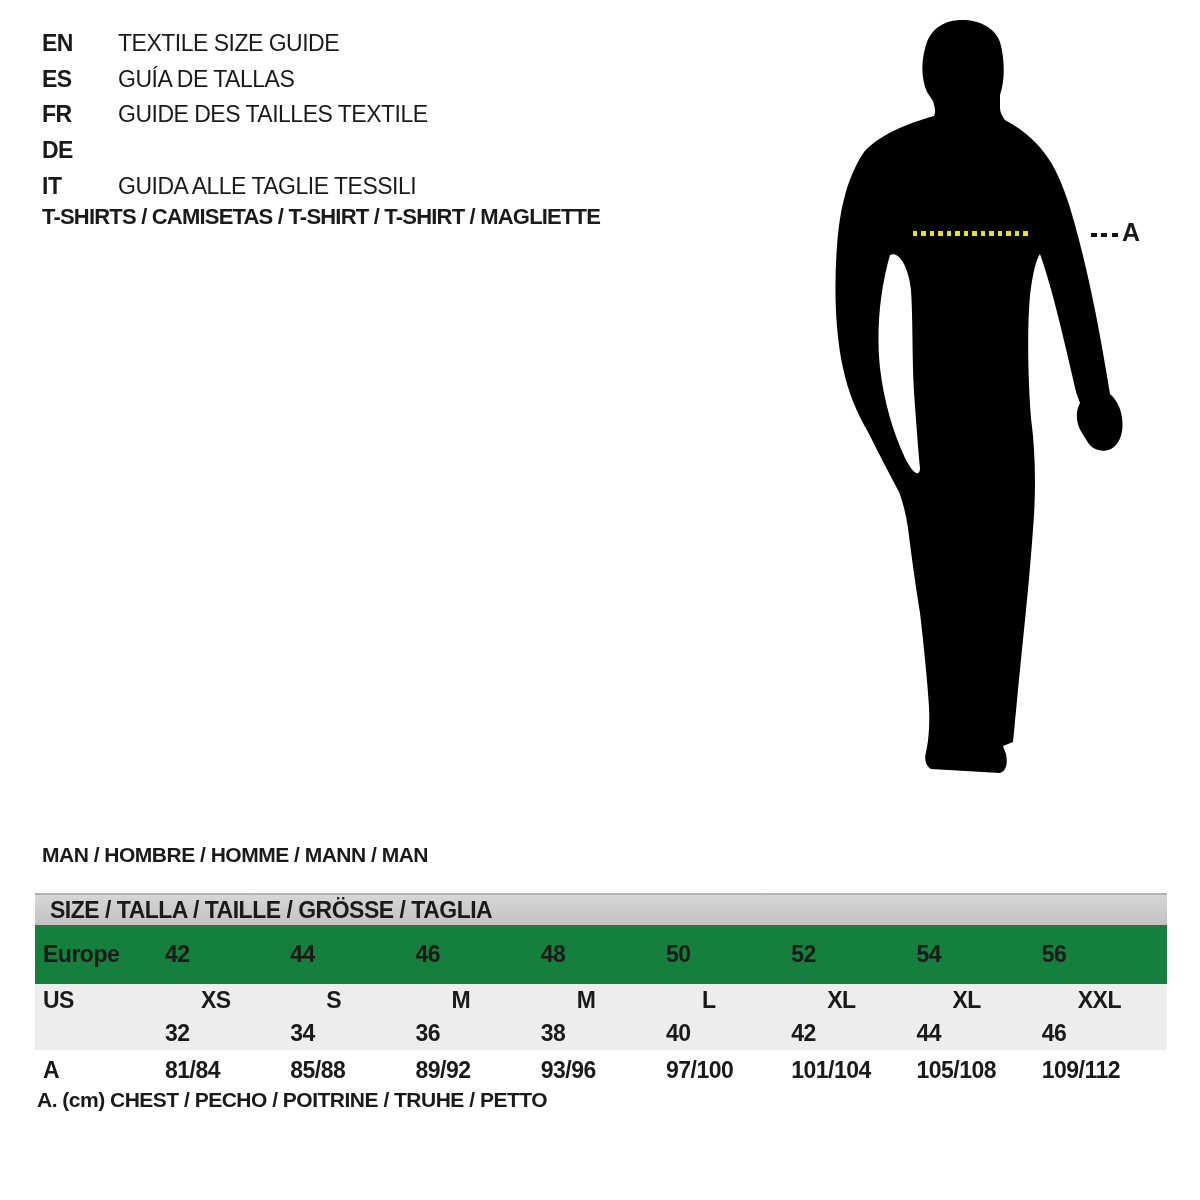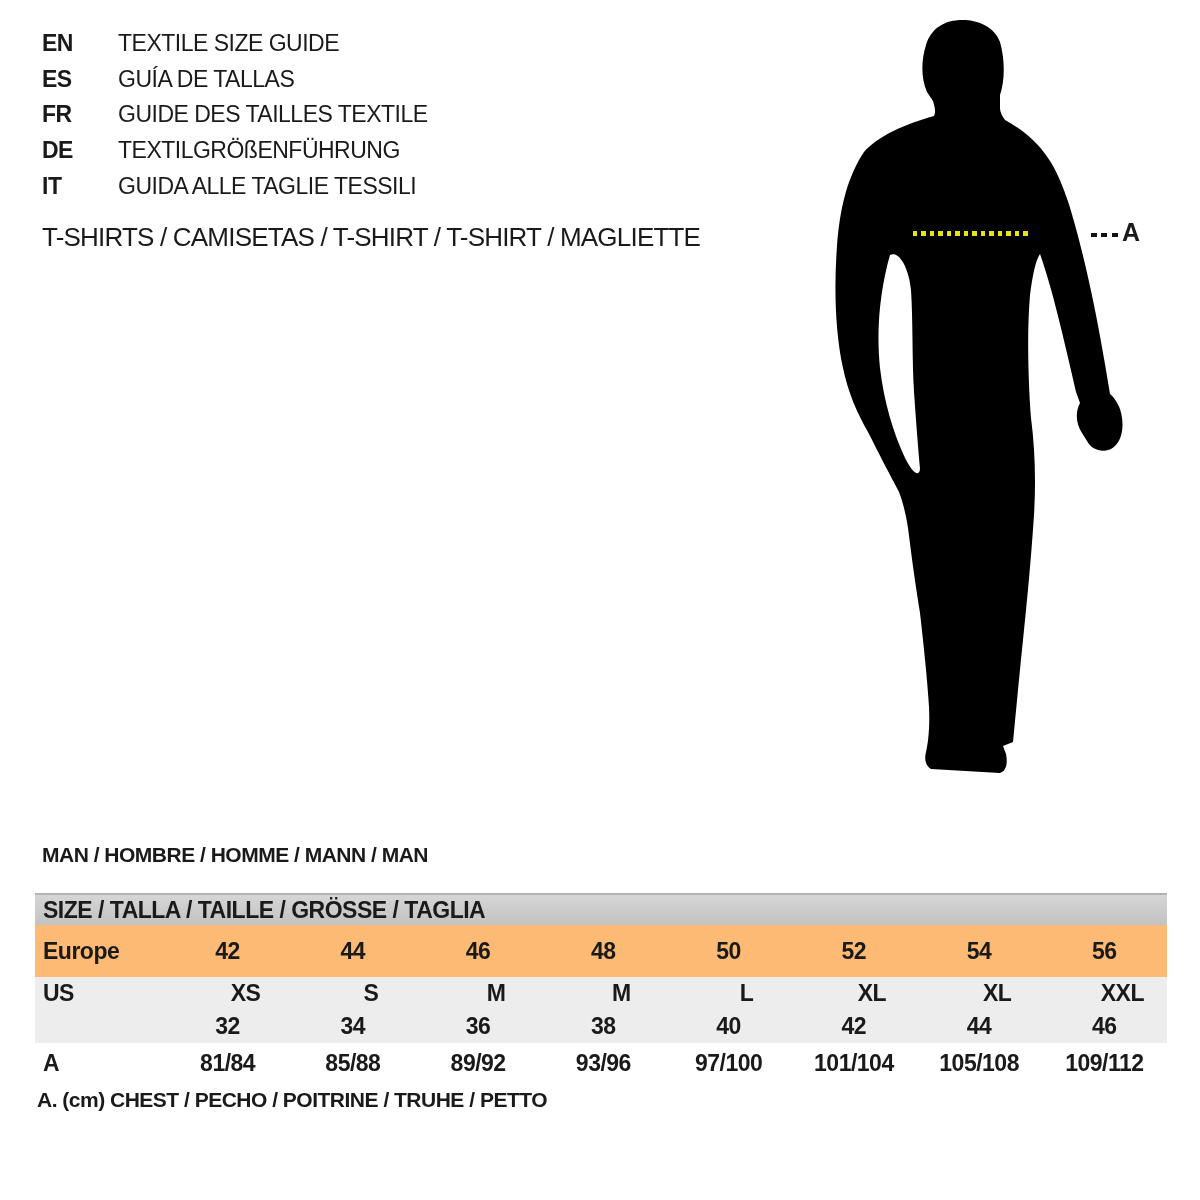--- a/index.html
+++ b/index.html
@@ -14,44 +14,44 @@
   body{font-family:"Liberation Sans","DejaVu Sans",sans-serif;color:var(--text);position:relative;}
   .abs{position:absolute;}
 
   
   .lang-block{left:42px;top:26px;}
   .lang-row{display:flex;height:35.6px;align-items:center;}
   .lang-code{width:76px;font-size:23px;font-weight:bold;letter-spacing:-0.5px;}
   .lang-label{font-size:23px;font-weight:normal;letter-spacing:-0.5px;white-space:nowrap;}
 
   
-  .product-block{left:42px;top:220px;font-size:26px;font-weight:normal;letter-spacing:-0.8px;line-height:34px;white-space:nowrap;}
+  .product-block{left:42px;top:200px;font-size:22px;font-weight:bold;letter-spacing:-0.8px;line-height:34px;white-space:nowrap;}
 
   
   .figure-svg{left:820px;top:0px;width:380px;height:800px;}
   .chest-dots{left:913px;top:231px;width:118px;height:5px;
     background:repeating-linear-gradient(90deg,var(--yellow) 0 4.5px,transparent 4.5px 8.5px);}
   .a-dashes{left:1091px;top:233px;width:28px;height:4px;
     background:repeating-linear-gradient(90deg,#111 0 6px,transparent 6px 10.5px);}
   .a-label{left:1122px;top:218px;font-size:25px;font-weight:bold;}
 
   
   .man-line{left:42px;top:843px;font-size:21px;font-weight:bold;letter-spacing:-0.5px;white-space:nowrap;}
 
   
   .size-table{left:35px;top:893px;width:1132px;}
-  .thead{height:32px;display:flex;align-items:center;padding-left:8px;
+  .thead{height:32px;display:flex;align-items:center;padding-left:15px;
     background:linear-gradient(#d6d6d6,#c2c2c2);border-top:2px solid #b3b3b3;
     font-size:23px;font-weight:bold;letter-spacing:-0.5px;}
   .trow{display:grid;grid-template-columns:130px repeat(8,1fr);align-items:center;}
-  .trow-0{height:52px;background:#fdba74;}
+  .trow-0{height:59px;background:#15803d;}
   .trow-1{height:33px;background:var(--band-gray);gap:36px;}
   .trow-2{height:33px;background:var(--band-gray);}
   .trow-3{height:40px;background:#ffffff;}
-  .tcell{text-align:center;font-size:23px;font-weight:bold;letter-spacing:-0.5px;}
+  .tcell{font-size:23px;font-weight:bold;letter-spacing:-0.5px;}
   .tlabel{text-align:left;padding-left:8px;}
 
   
   .legend{left:37px;top:1088px;font-size:21px;font-weight:bold;letter-spacing:-0.5px;white-space:nowrap;}
 </style>
 </head>
 <body>
 
 <div class="abs lang-block">
     <div class="lang-row">
@@ -61,21 +61,20 @@
     <div class="lang-row">
       <span class="lang-code">ES</span>
       <span class="lang-label">GUÍA DE TALLAS</span>
     </div>
     <div class="lang-row">
       <span class="lang-code">FR</span>
       <span class="lang-label">GUIDE DES TAILLES TEXTILE</span>
     </div>
     <div class="lang-row">
       <span class="lang-code">DE</span>
-      <span class="lang-label">TEXTILGRÖßENFÜHRUNG</span>
     </div>
     <div class="lang-row">
       <span class="lang-code">IT</span>
       <span class="lang-label">GUIDA ALLE TAGLIE TESSILI</span>
     </div>
   </div>
 
 <div class="abs product-block">
   <div>T-SHIRTS / CAMISETAS / T-SHIRT / T-SHIRT / MAGLIETTE</div>
 </div>

